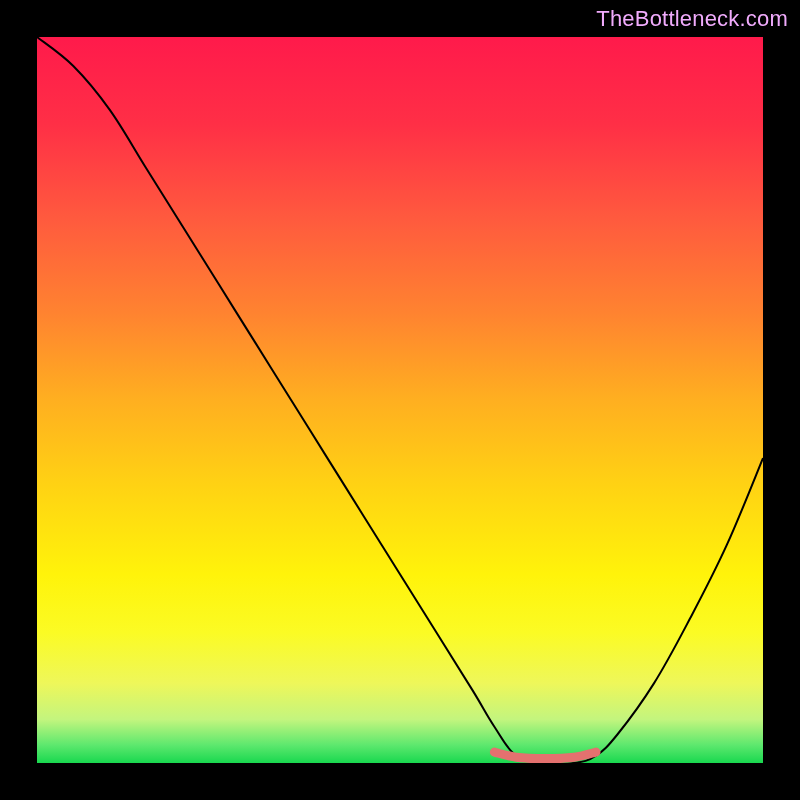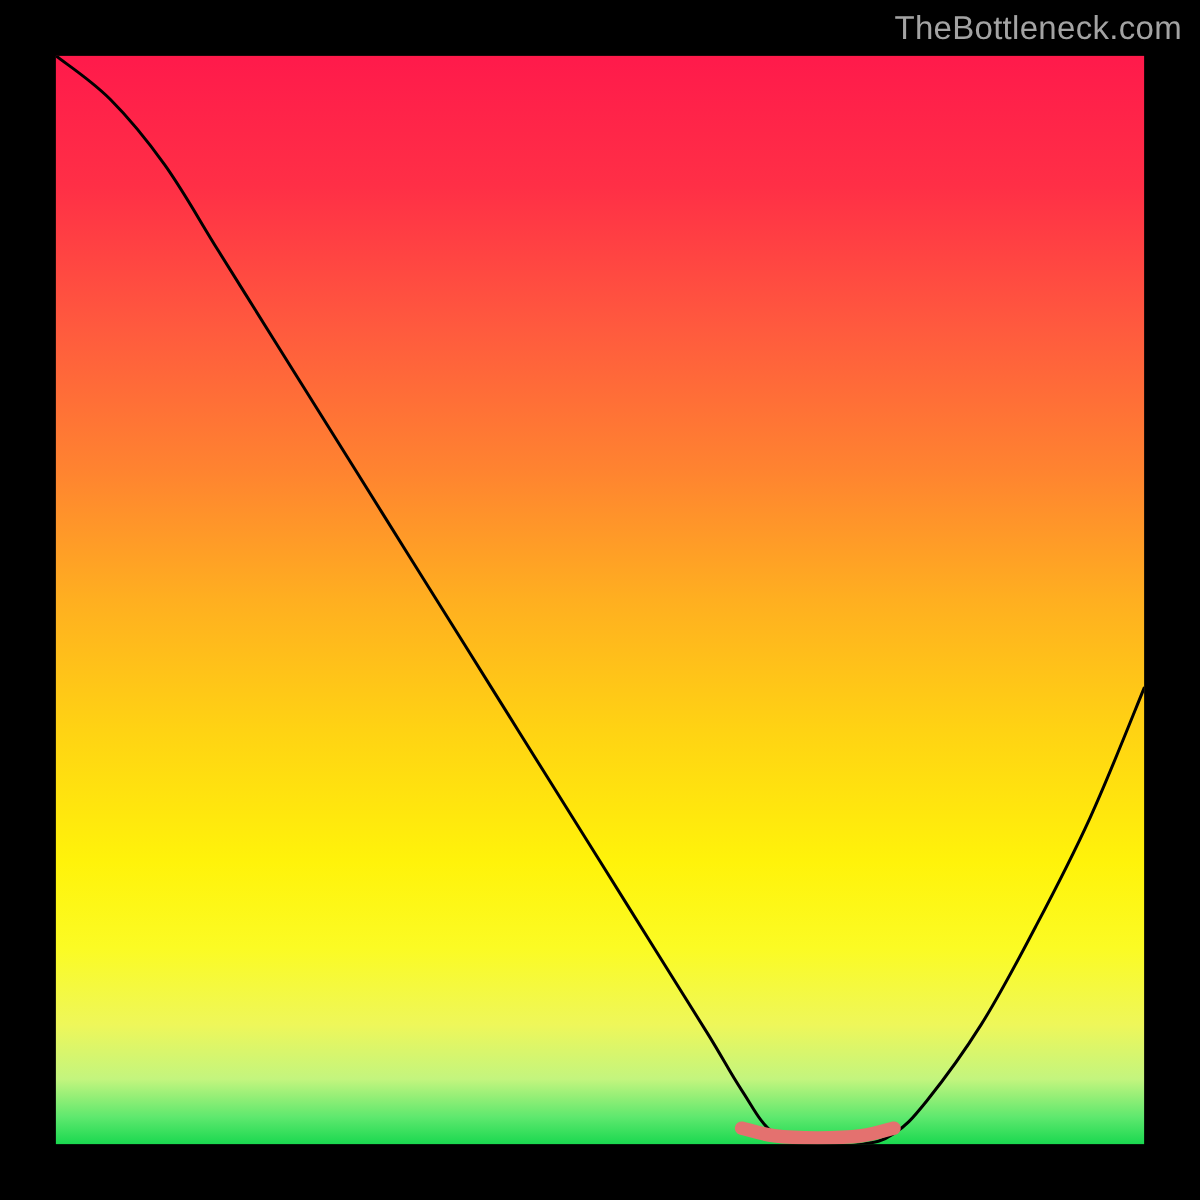--- a/index.html
+++ b/index.html
@@ -36,21 +36,21 @@
     position: absolute;
     left: 0;
     top: 0;
     width: 100%;
     height: 100%;
   }
   .watermark {
     position: absolute;
     top: 6px;
     right: 12px;
-    color: #a3a3a3;
+    color: #f0abfc;
     font-size: 22px;
     font-weight: 400;
     letter-spacing: 0.2px;
   }
 </style>
 </head>
 <body>
 
 <div class="frame">
 

